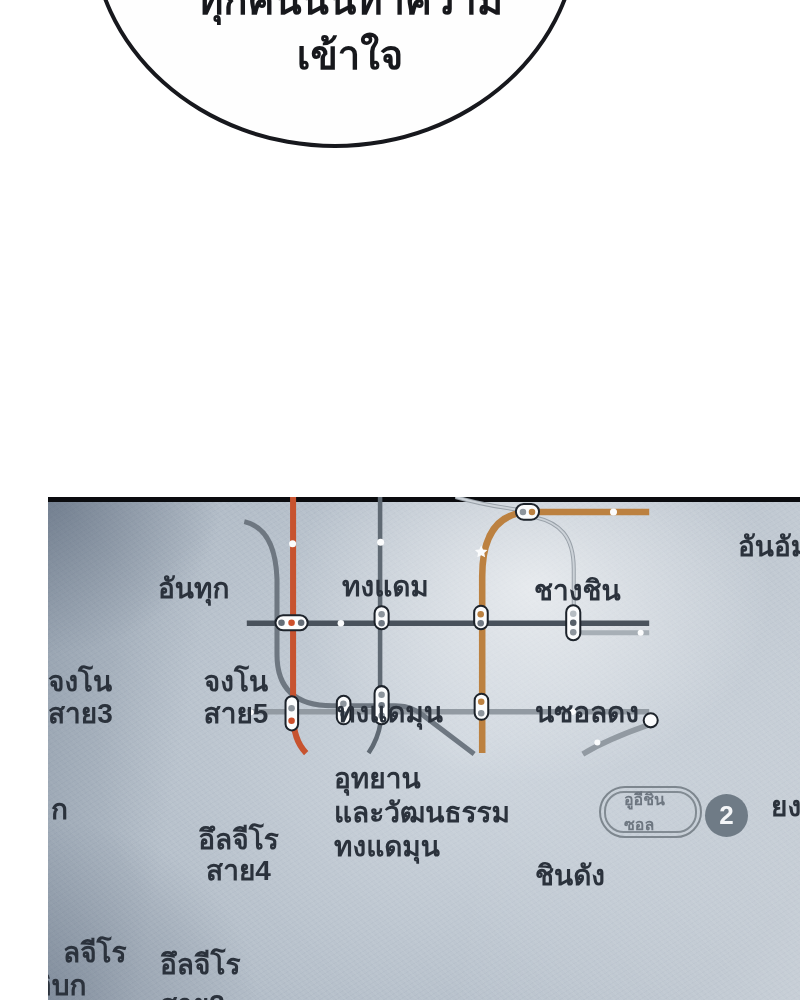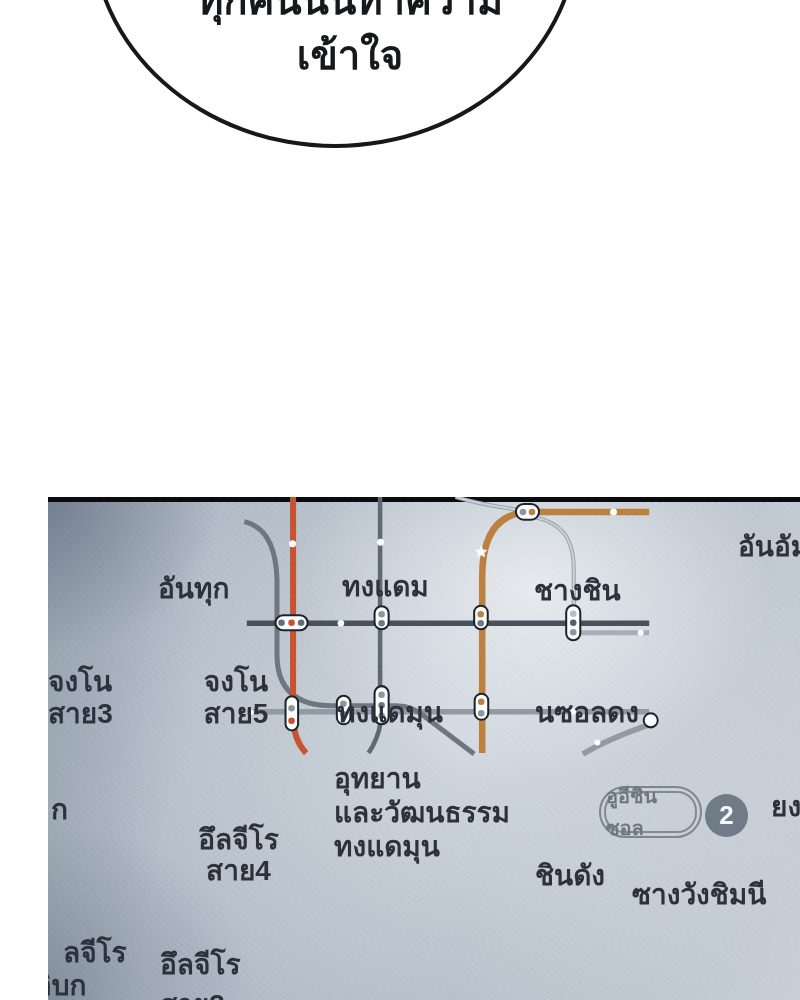--- a/index.html
+++ b/index.html
@@ -35,21 +35,21 @@
        color:#2b323c;white-space:nowrap;}
   .lbl.center{text-align:center;}
   .two-line{line-height:32px;}
 
   
   .pill{position:absolute;left:551px;top:289px;width:103px;height:52px;
         border:2px solid #7d868e;border-radius:26px;box-sizing:border-box;}
   .pill-inner{position:absolute;left:3px;top:3px;right:3px;bottom:3px;
               border:2px solid #828b93;border-radius:20px;
               display:flex;align-items:center;justify-content:center;
-              font-weight:700;font-size:20px;color:#6d7680;}
+              font-weight:700;font-size:16px;color:#6d7680;padding-left:18px;}
   
   .badge2{position:absolute;left:657px;top:297px;width:43px;height:43px;border-radius:50%;
           background:#6f7b86;display:flex;align-items:center;justify-content:center;
           font-weight:700;font-size:26px;color:#f4f6f8;}
 </style>
 </head>
 <body>
 
 <div class="page">
 
@@ -161,21 +161,20 @@
     <div class="badge2">2</div>
 
     <div class="lbl" style="left:723px;top:295px">ยง</div>
 
     <div class="lbl two-line center" style="left:148px;top:327px;width:85px;line-height:31px">
       <div>อึลจีโร</div>
       <div>สาย4</div>
     </div>
 
     <div class="lbl" style="left:487px;top:364px">ชินดัง</div>
-    <div class="lbl" style="left:584px;top:383px">ซางวังชิมนี</div>
 
     <div class="lbl" style="left:112px;top:448px;line-height:40px">
       <div>อึลจีโร</div>
       <div>สาย3</div>
     </div>
 
     <div class="lbl" style="left:15px;top:441px">ลจีโร</div>
     <div class="lbl" style="left:-13px;top:474px">อิบก</div>
     <div class="lbl" style="left:3px;top:298px">ก</div>
   </div>

